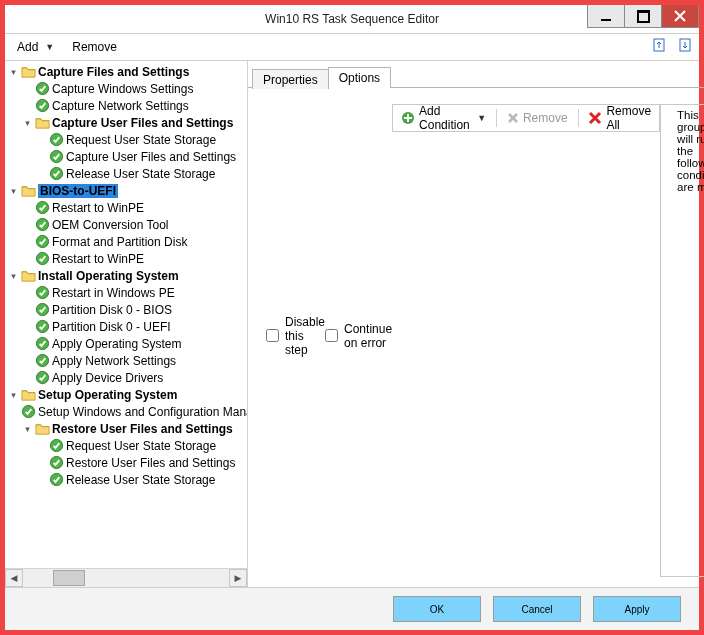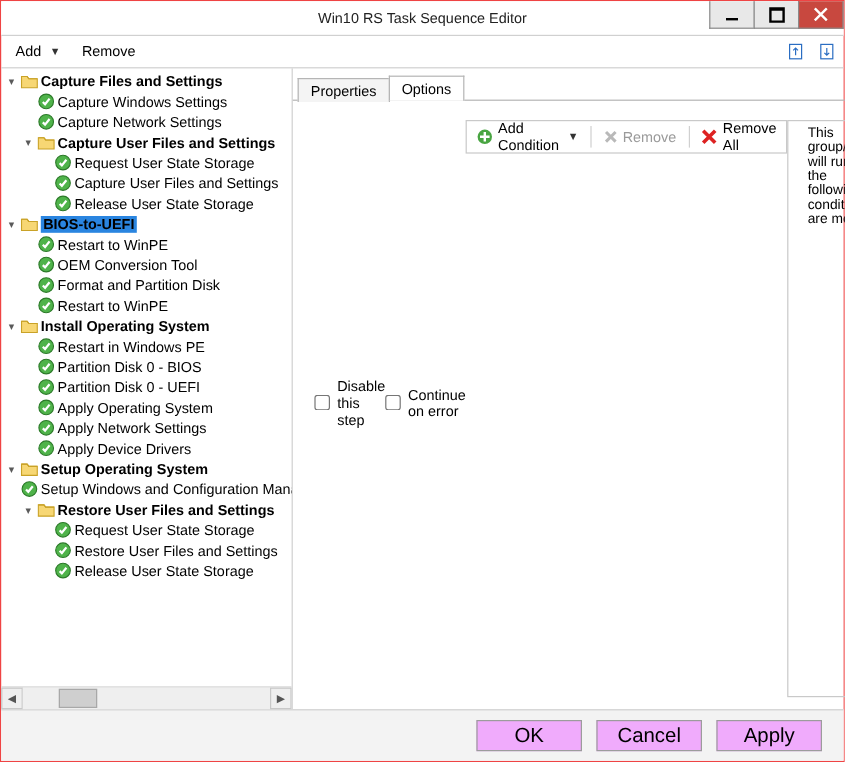--- a/index.html
+++ b/index.html
@@ -1,27 +1,27 @@
 <!DOCTYPE html>
 <html><head>
 <meta charset="utf-8">
 <style>
   html,body{margin:0;padding:0;font-family:"Segoe UI",Tahoma,sans-serif;font-size:12px;color:#000;background:#fff;}
-  .window{width:704px;height:635px;border:1px solid #ef4444;box-sizing:border-box;position:relative;background:#fff;display:flex;flex-direction:column;}
+  .window{width:704px;height:635px;border:5px solid #ef4444;box-sizing:border-box;position:relative;background:#fff;display:flex;flex-direction:column;}
   
   .titlebar{height:28px;background:#fff;border-bottom:1px solid #d0d0d0;display:flex;align-items:center;position:relative;}
   .titlebar .title{flex:1;text-align:center;font-size:12px;color:#222;}
   .winbtns{display:flex;height:22px;position:absolute;right:0;top:0;}
   .winbtn{width:36px;height:22px;border:1px solid #8a8a8a;border-top:none;display:flex;align-items:center;justify-content:center;font-size:11px;background:#e8e8e8;margin-left:-1px;}
   .winbtn.min div{width:10px;border-top:2px solid #000;margin-top:7px;}
   .winbtn.max div{width:9px;height:8px;border:2px solid #000;border-top-width:3px;}
   .winbtn.close{background:#c8483f;color:#fff;}
   .winbtn.close svg{width:12px;height:12px;}
   
-  .toolbar{height:26px;border-bottom:1px solid #d0d0d0;display:flex;align-items:center;padding:0 4px;gap:2px;}
+  .toolbar{height:26px;border-bottom:1px solid #d0d0d0;display:flex;padding:0 4px;gap:2px;}
   .toolbtn{padding:3px 7px;border:1px solid transparent;border-radius:2px;display:flex;align-items:center;gap:4px;font-size:12px;}
   .toolbar .spacer{flex:1;}
   .iconbtn{width:20px;height:20px;display:flex;align-items:center;justify-content:center;border:1px solid transparent;}
   
   .main{flex:1;display:flex;min-height:0;}
   .left{width:242px;border-right:1px solid #d0d0d0;display:flex;flex-direction:column;min-height:0;}
   .tree{flex:1;overflow:hidden;padding-top:2px;white-space:nowrap;}
   .hscroll{height:18px;border-top:1px solid #d4d4d4;background:#f0f0f0;display:flex;align-items:center;}
   .hscroll .harrow{width:18px;height:100%;border:1px solid #c8c8c8;background:#efefef;display:flex;align-items:center;justify-content:center;font-size:9px;color:#555;box-sizing:border-box;}
   .hscroll .track{flex:1;height:100%;background:#efefef;position:relative;}
@@ -48,21 +48,21 @@
   .condbar{height:26px;border:1px solid #c9c9c9;display:flex;align-items:center;gap:6px;padding:0 4px;margin-bottom:6px;}
   .condbtn{display:flex;align-items:center;gap:4px;font-size:12px;padding:2px 4px;}
   .condbtn.disabled{color:#9a9a9a;}
   .vsep{width:1px;height:18px;background:#d0d0d0;}
   .condpanel{flex:1;border:1px solid #c9c9c9;padding:4px 6px 6px 10px;font-size:12px;position:relative;}
   .condhdr{font-size:11.5px;margin-bottom:3px;padding-left:6px;}
   .highlight{border:2px solid #e21c1c;padding:2px 4px;display:flex;gap:4px;margin:0 2px;}
   .link{color:#0b59c4;text-decoration:underline;}
   
   .footer{height:42px;border-top:1px solid #d0d0d0;display:flex;align-items:center;justify-content:flex-end;gap:12px;padding-right:18px;background:#f3f3f3;}
-  .btn{width:86px;height:24px;border:1px solid #9c9c9c;background:#f0abfc;font-size:17px;display:flex;align-items:center;justify-content:center;}
+  .btn{width:86px;height:24px;border:1px solid #9c9c9c;background:#7dd3fc;font-size:10px;display:flex;align-items:center;justify-content:center;}
   .caret{font-size:9px;margin-left:3px;color:#333;}
   .greenplus svg, .redx svg, .bigredx svg{display:block;}
 </style>
 </head>
 <body>
 
 <div class="window">
 
   <div class="titlebar">
     <div class="title">Win10 RS Task Sequence Editor</div>

